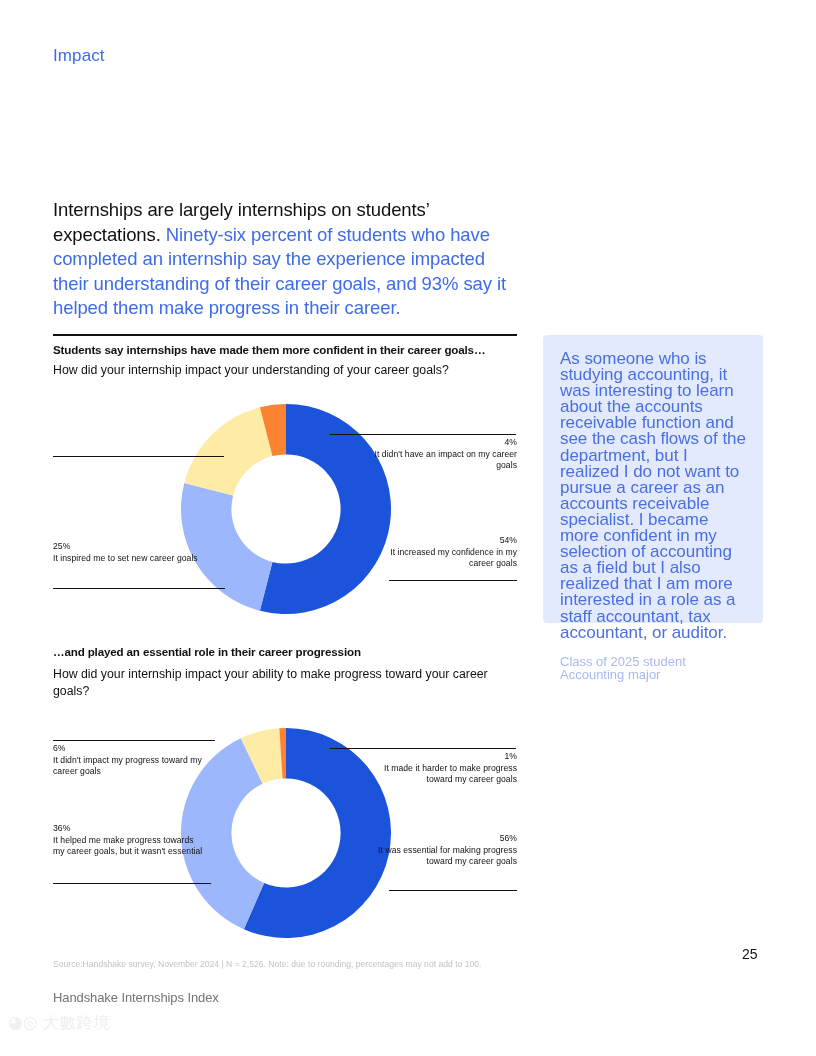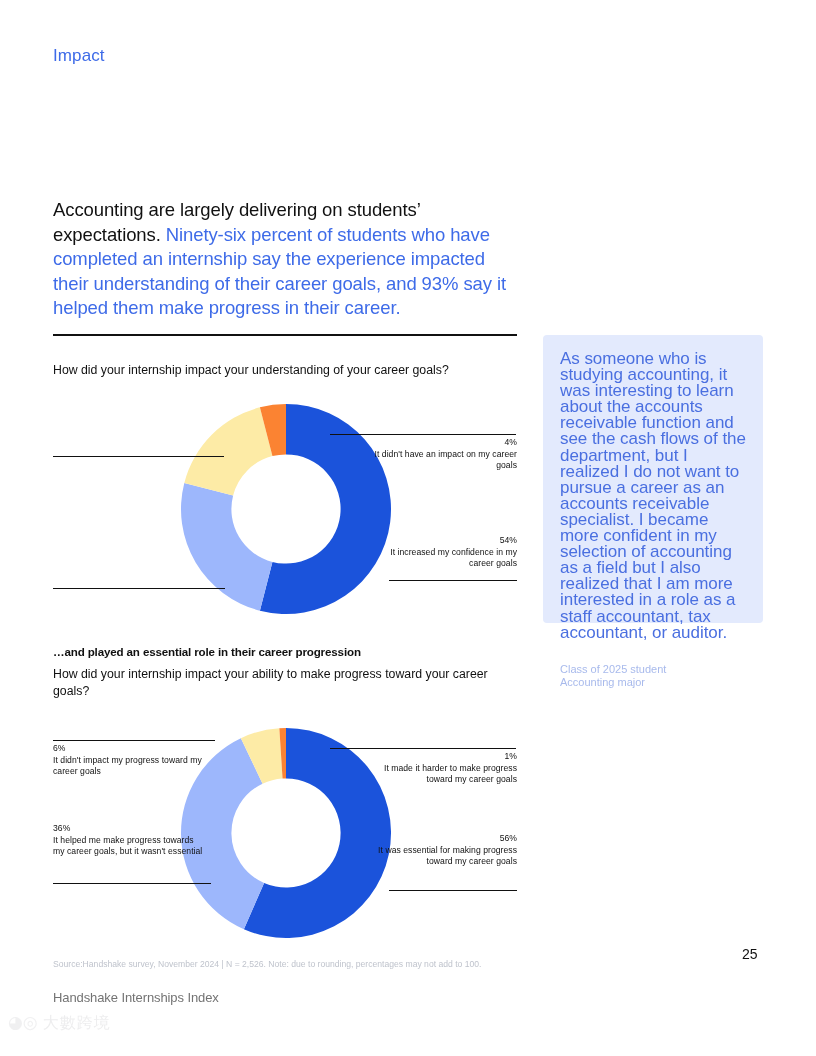--- a/index.html
+++ b/index.html
@@ -118,22 +118,22 @@
     padding: 16px 17px 14px 17px;
   }
   .quote-text {
     font-size: 17px;
     line-height: 16.1px;
     color: #4A6FE0;
     letter-spacing: -0.05px;
     margin: 0;
   }
   .quote-attr {
-    margin-top: 22px;
-    font-size: 11px;
+    margin-top: 14px;
+    font-size: 13px;
     line-height: 13px;
     color: #A8BAEC;
   }
   .quote-attr div { display: block; }
 
   
   .source {
     position: absolute;
     left: 53px;
     top: 958px;
@@ -190,25 +190,26 @@
   }
 </style>
 </head>
 <body>
 
 <div class="page">
 
   <div class="eyebrow">Impact</div>
 
   <div class="headline">
-    <span>Accounting are largely delivering on students’ expectations. </span><span class="accent">Ninety-six percent of students who have completed an internship say the experience impacted their understanding of their career goals, and 93% say it helped them make progress in their career.</span>
+    <span>Internships are largely internships on students’ expectations. </span><span class="accent">Ninety-six percent of students who have completed an internship say the experience impacted their understanding of their career goals, and 93% say it helped them make progress in their career.</span>
   </div>
 
   <div class="hrule" id="rule-top"></div>
 
+  <div class="chart-title" id="c1-title">Students say internships have made them more confident in their career goals…</div>
   <div class="chart-sub" id="c1-sub">How did your internship impact your understanding of your career goals?</div>
 
   <div class="donut-wrap" id="donut1-wrap">
     <svg class="donut-svg" id="donut1" width="210" height="222" viewBox="0 0 210 222">
         <path d="M 105 6 A 105 105 0 1 1 78.88756184769024 212.70123191850627 L 91.42153216079893 163.88464059762327 A 54.6 54.6 0 1 0 105 56.4 Z" fill="#1B53DB"></path>
         <path d="M 78.88756184769024 212.70123191850627 A 105 105 0 0 1 3.2987680814937193 84.8875618476903 L 52.11535940237673 97.42153216079896 A 54.6 54.6 0 0 0 91.42153216079893 163.88464059762327 Z" fill="#9DB7FC"></path>
         <path d="M 3.2987680814937193 84.8875618476903 A 105 105 0 0 1 78.8875618476902 9.298768081493748 L 91.4215321607989 58.11535940237675 A 54.6 54.6 0 0 0 52.11535940237673 97.42153216079896 Z" fill="#FDEBA6"></path>
         <path d="M 78.8875618476902 9.298768081493748 A 105 105 0 0 1 104.99999999999989 6 L 104.99999999999994 56.4 A 54.6 54.6 0 0 0 91.4215321607989 58.11535940237675 Z" fill="#FB8332"></path>
       </svg>
 
@@ -218,20 +219,24 @@
     <div class="lead" style="left:0px;   top:190px; width:172px;"></div>
 
     <div class="callout right" style="right:0px; top:39px; width:156px;">
       <span class="pct">4%</span>
       <span>It didn't have an impact on my career goals</span>
     </div>
     <div class="callout right" style="right:0px; top:137px; width:128px;">
       <span class="pct">54%</span>
       <span>It increased my confidence in my career goals</span>
     </div>
+    <div class="callout left" style="left:0px; top:143px; width:150px;">
+      <span class="pct">25%</span>
+      <span>It inspired me to set new career goals</span>
+    </div>
   </div>
 
   <div class="quote-card">
     <p class="quote-text">As someone who is studying accounting, it was interesting to learn about the accounts receivable function and see the cash flows of the department, but I realized I do not want to pursue a career as an accounts receivable specialist. I became more confident in my selection of accounting as a field but I also realized that I am more interested in a role as a staff accountant, tax accountant, or auditor.</p>
     <div class="quote-attr">
       <div>Class of 2025 student</div>
       <div>Accounting major</div>
     </div>
   </div>
 

